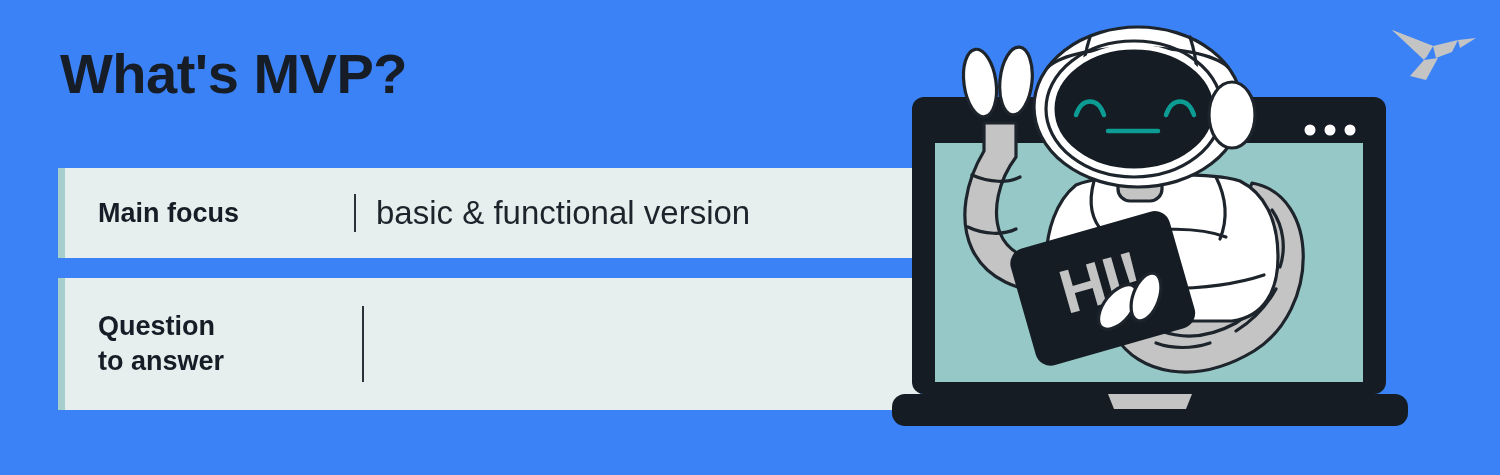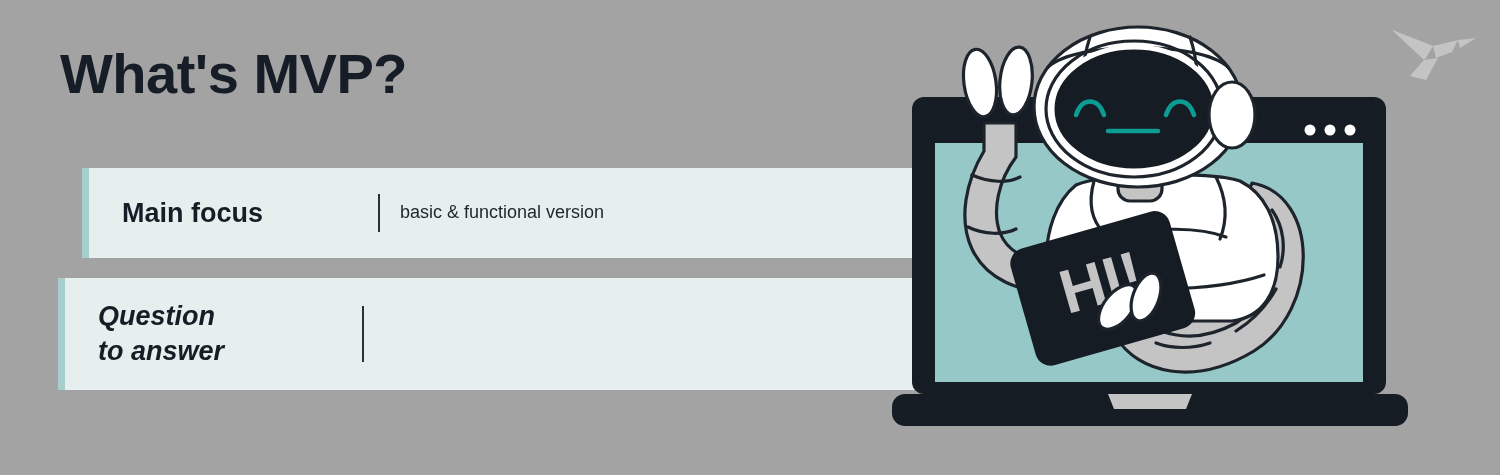--- a/index.html
+++ b/index.html
@@ -8,21 +8,21 @@
     padding: 0;
     background: #ffffff;
   }
   body {
     font-family: "Liberation Sans", sans-serif;
   }
   #slide {
     position: relative;
     width: 1500px;
     height: 475px;
-    background: #a3a3a3;
+    background: #3b82f6;
     overflow: hidden;
   }
 
   
   #page-title {
     position: absolute;
     left: 60px;
     top: 43px;
     font-size: 56px;
     font-weight: bold;
@@ -43,22 +43,22 @@
     box-sizing: border-box;
   }
   .info-row .accent {
     position: absolute;
     left: 0;
     top: 0;
     bottom: 0;
     width: 7px;
     background: #a6cecd;
   }
-  #row-main-focus { top: 168px; height: 90px; margin-left: 24px; }
-  #row-question   { top: 278px; height: 112px; font-style: italic; }
+  #row-main-focus { top: 168px; height: 90px; }
+  #row-question   { top: 278px; height: 132px; }
 
   .row-label {
     position: absolute;
     font-weight: bold;
     color: #161d26;
     line-height: 1.28;
     white-space: pre-line;
   }
   #row-main-focus .row-label {
     left: 40px;
@@ -85,21 +85,21 @@
   }
   #row-question .row-divider {
     left: 304px;
     top: 28px;
     bottom: 28px;
   }
 
   .row-value {
     position: absolute;
     color: #1d242c;
-    font-size: 18px;
+    font-size: 33px;
     line-height: 1.33;
     white-space: pre-line;
   }
   #row-main-focus .row-value {
     left: 318px;
     top: 50%;
     transform: translateY(-50%);
   }
   #row-question .row-value {
     left: 325px;

